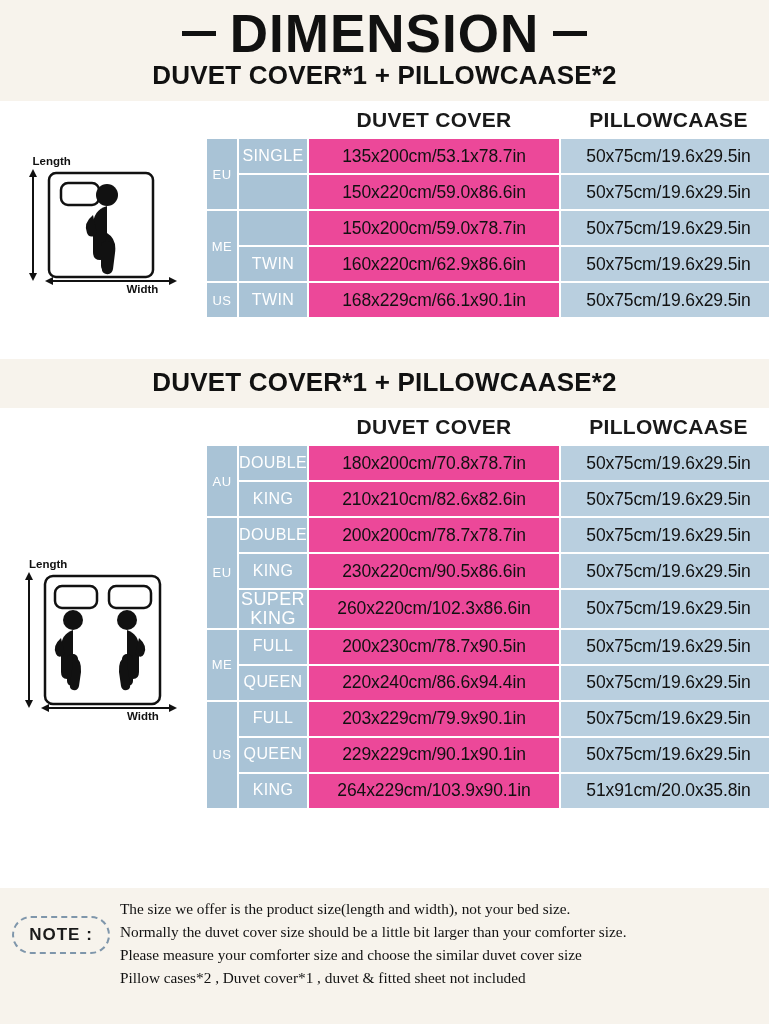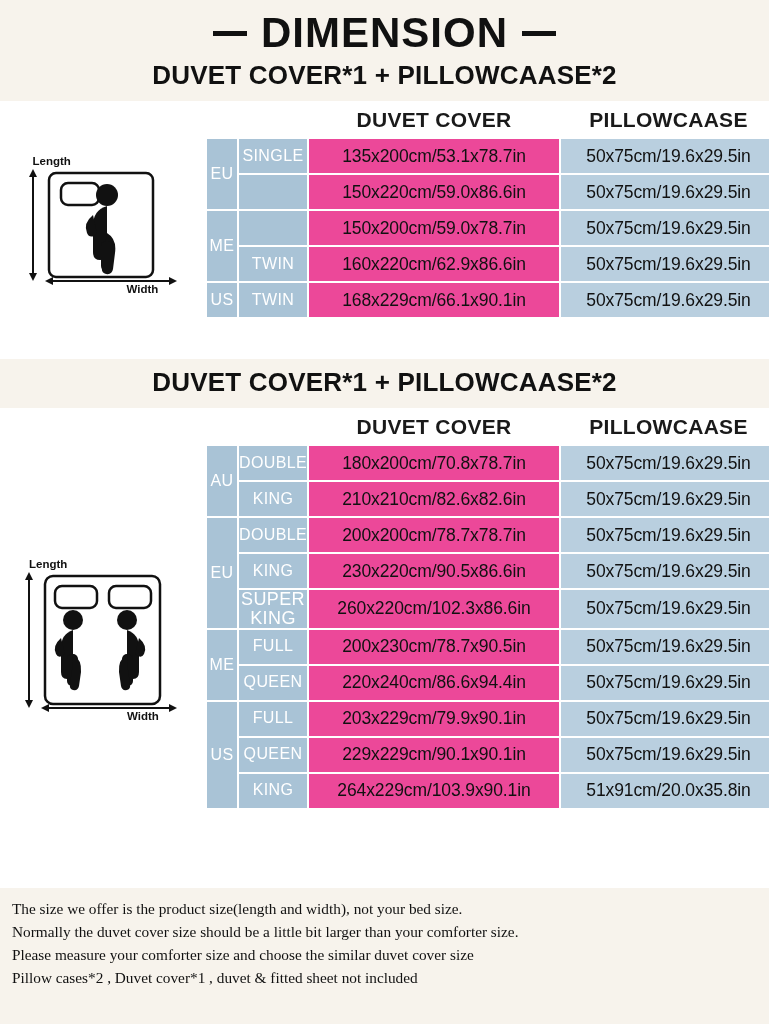--- a/index.html
+++ b/index.html
@@ -27,21 +27,21 @@
     gap: 14px;
     padding-top: 14px;
     height: 52px;
   }
   .title-dash {
     width: 34px;
     height: 5px;
     background: #111;
   }
   .main-title {
-    font-size: 42px;
+    font-size: 53px;
     font-weight: bold;
     letter-spacing: 1px;
     color: #111;
     line-height: 1;
   }
 
   .section-head {
     text-align: center;
     font-size: 26px;
     font-weight: bold;
@@ -86,21 +86,21 @@
     font-weight: bold;
     color: #1a1a1a;
     text-align: center;
     height: 36px;
     letter-spacing: 0.3px;
   }
   td.region {
     width: 28px;
     background: #a9c3d6;
     color: #ffffff;
-    font-size: 16px;
+    font-size: 13px;
     text-align: center;
     font-weight: normal;
     letter-spacing: 0.5px;
   }
   td.sizename {
     width: 66px;
     background: #a9c3d6;
     color: #ffffff;
     font-size: 16px;
     text-align: center;
@@ -349,20 +349,21 @@
           <td class="sizename">KING</td>
           <td class="val">264x229cm/103.9x90.1in</td>
           <td class="val pillow">51x91cm/20.0x35.8in</td>
         </tr>
       </tbody>
         </table>
     </div>
   </div>
 
   <div class="note-area">
+    <div class="note-badge">NOTE :</div>
     <div class="note-lines">
       <div>The size we offer is the product size(length and width), not your bed size.</div>
       <div>Normally the duvet cover size should be a little bit larger than your comforter size.</div>
       <div>Please measure your comforter size and choose the similar duvet cover size</div>
       <div>Pillow cases*2 ,  Duvet cover*1 ,  duvet &amp; fitted sheet not included</div>
     </div>
   </div>
 
 </div>
 

